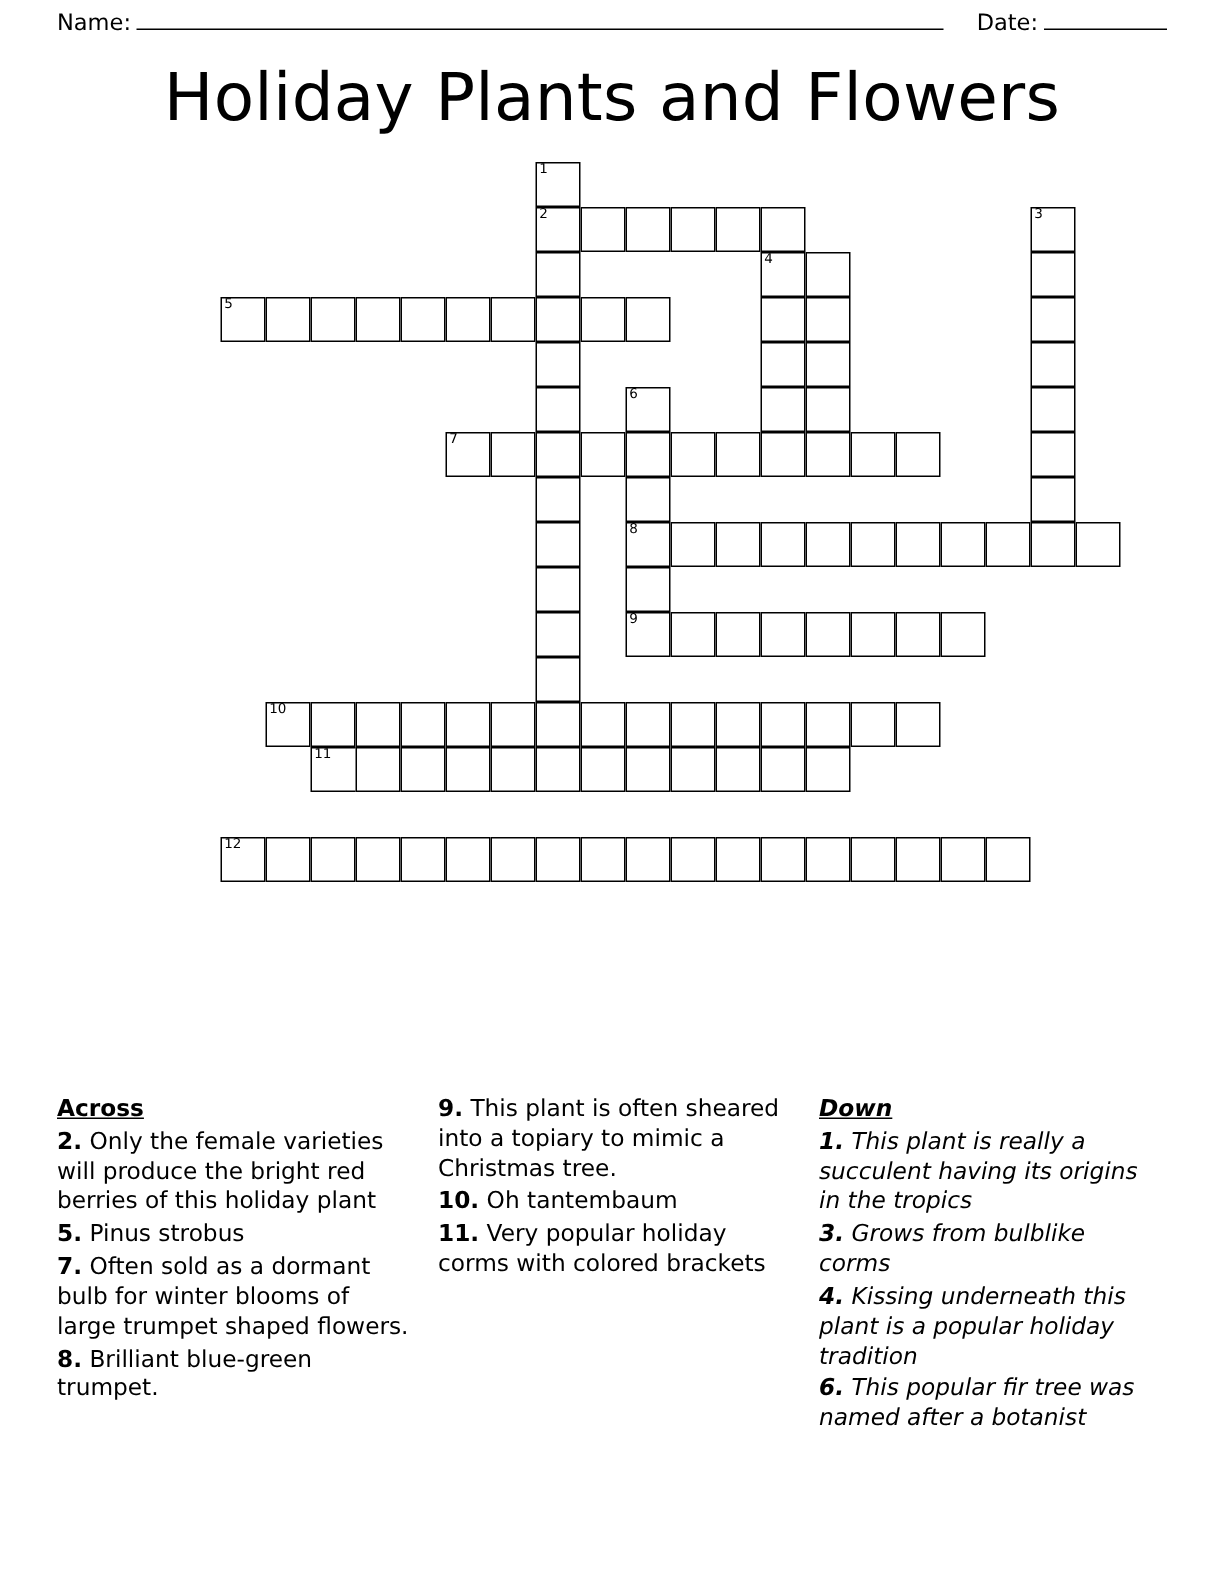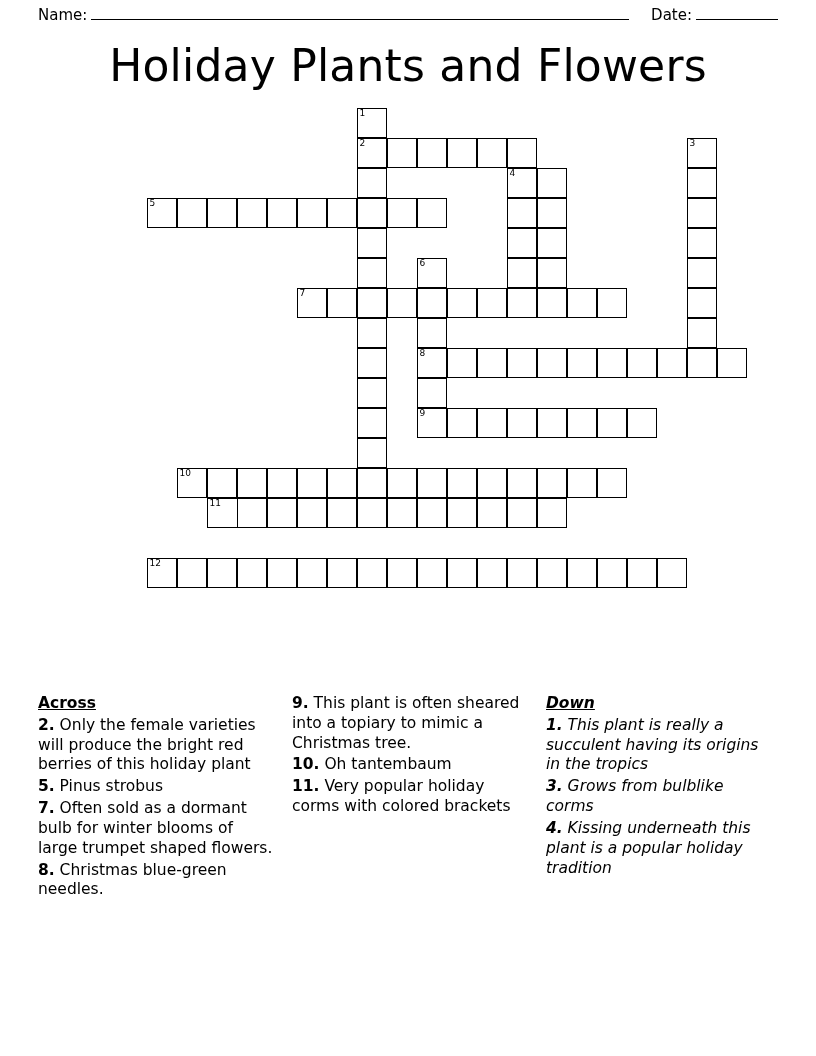--- a/index.html
+++ b/index.html
@@ -84,21 +84,21 @@
   .clues {
     position: absolute;
     top: 694px;
     left: 38px;
     right: 38px;
     display: flex;
     gap: 18px;
     font-size: 15.5px;
     line-height: 1.28;
   }
-  .col { width: 236px; }
+  .col { width: 236px; margin-top: 36px; }
   .col.mid { width: 236px; }
   .col.right { width: 220px; font-style: italic; }
   .col-head {
     font-weight: bold;
     text-decoration: underline;
     margin-bottom: 2px;
     font-size: 15.5px;
   }
   .clue { margin: 0 0 2px 0; }
   .clue b { font-weight: bold; }
@@ -264,35 +264,36 @@
     </div>
 
   <div class="clues">
 
     <div class="col">
       <div class="col-head">Across</div>
       <div id="across-col1">
           <div class="clue"><b>2.</b><span> Only the female varieties will produce the bright red berries of this holiday plant</span></div>
           <div class="clue"><b>5.</b><span> Pinus strobus</span></div>
           <div class="clue"><b>7.</b><span> Often sold as a dormant bulb for winter blooms of large trumpet shaped flowers.</span></div>
-          <div class="clue"><b>8.</b><span> Christmas blue-green needles.</span></div>
+          <div class="clue"><b>8.</b><span> Brilliant blue-green trumpet.</span></div>
         </div>
     </div>
 
     <div class="col mid">
       <div id="across-col2">
           <div class="clue"><b>9.</b><span> This plant is often sheared into a topiary to mimic a Christmas tree.</span></div>
           <div class="clue"><b>10.</b><span> Oh tantembaum</span></div>
           <div class="clue"><b>11.</b><span> Very popular holiday corms with colored brackets</span></div>
         </div>
     </div>
 
     <div class="col right">
       <div class="col-head">Down</div>
       <div id="down-col">
           <div class="clue"><b>1.</b><span> This plant is really a succulent having its origins in the tropics</span></div>
           <div class="clue"><b>3.</b><span> Grows from bulblike corms</span></div>
           <div class="clue"><b>4.</b><span> Kissing underneath this plant is a popular holiday tradition</span></div>
+          <div class="clue"><b>6.</b><span> This popular fir tree was named after a botanist</span></div>
         </div>
     </div>
 
   </div>
 </div>
 
 </body></html>

